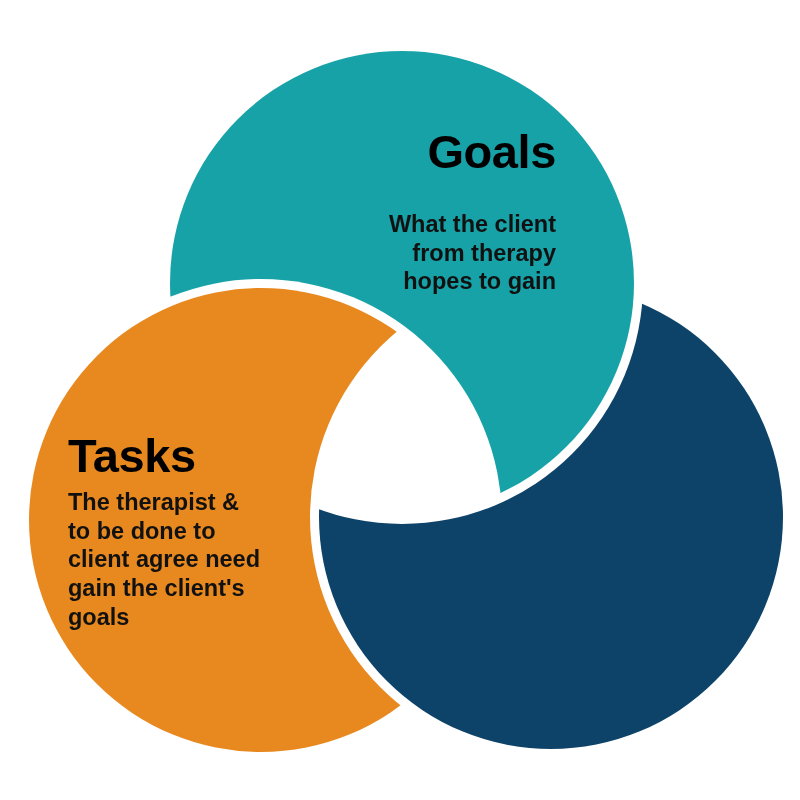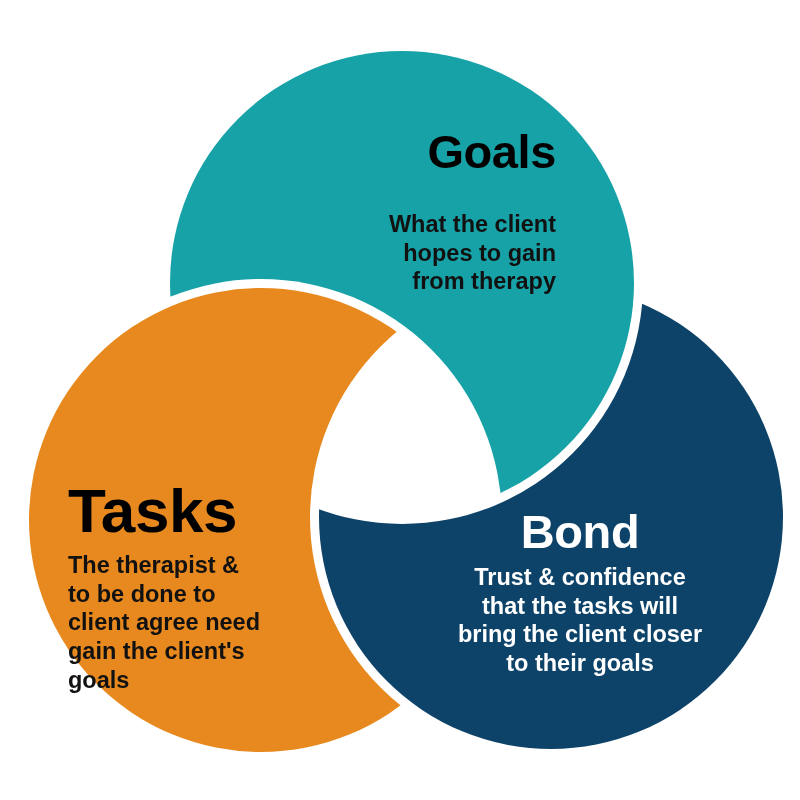--- a/index.html
+++ b/index.html
@@ -64,24 +64,23 @@
   }
 
   
   #tasks-block {
     left: 68px;
     top: 432px;
     width: 216px;
     text-align: left;
   }
   #tasks-block .heading {
-    font-size: 62px;
+    font-size: 47px;
     color: #000000;
     margin-bottom: 9px;
-    margin-top: 48px;
   }
   #tasks-block .body {
     font-size: 23.5px;
     color: #111111;
   }
 
   
   #bond-block {
     left: 448px;
     top: 508px;
@@ -135,40 +134,31 @@
       <rect x="0" y="0" width="800" height="800" fill="#0E4369" mask="url(#mask-bond)"></rect>
     </g>
   </svg>
 
   <div class="text-layer">
 
     <div class="block" id="goals-block" style="color: rgb(0, 0, 0);">
       <div class="heading">Goals</div>
       <div class="body">
         <div>What the client</div>
+        <div>from therapy</div>
         <div>hopes to gain</div>
-        <div>from therapy</div>
       </div>
     </div>
 
     <div class="block" id="tasks-block" style="color: rgb(0, 0, 0);">
       <div class="heading">Tasks</div>
       <div class="body">
         <div>The therapist &amp;</div>
         <div>to be done to</div>
         <div>client agree need</div>
         <div>gain the client's</div>
         <div>goals</div>
       </div>
     </div>
 
-    <div class="block" id="bond-block" style="color: rgb(255, 255, 255);">
-      <div class="heading">Bond</div>
-      <div class="body">
-        <div>Trust &amp; confidence</div>
-        <div>that the tasks will</div>
-        <div>bring the client closer</div>
-        <div>to their goals</div>
-      </div>
-    </div>
 
   </div>
 </div>
 
 </body></html>

